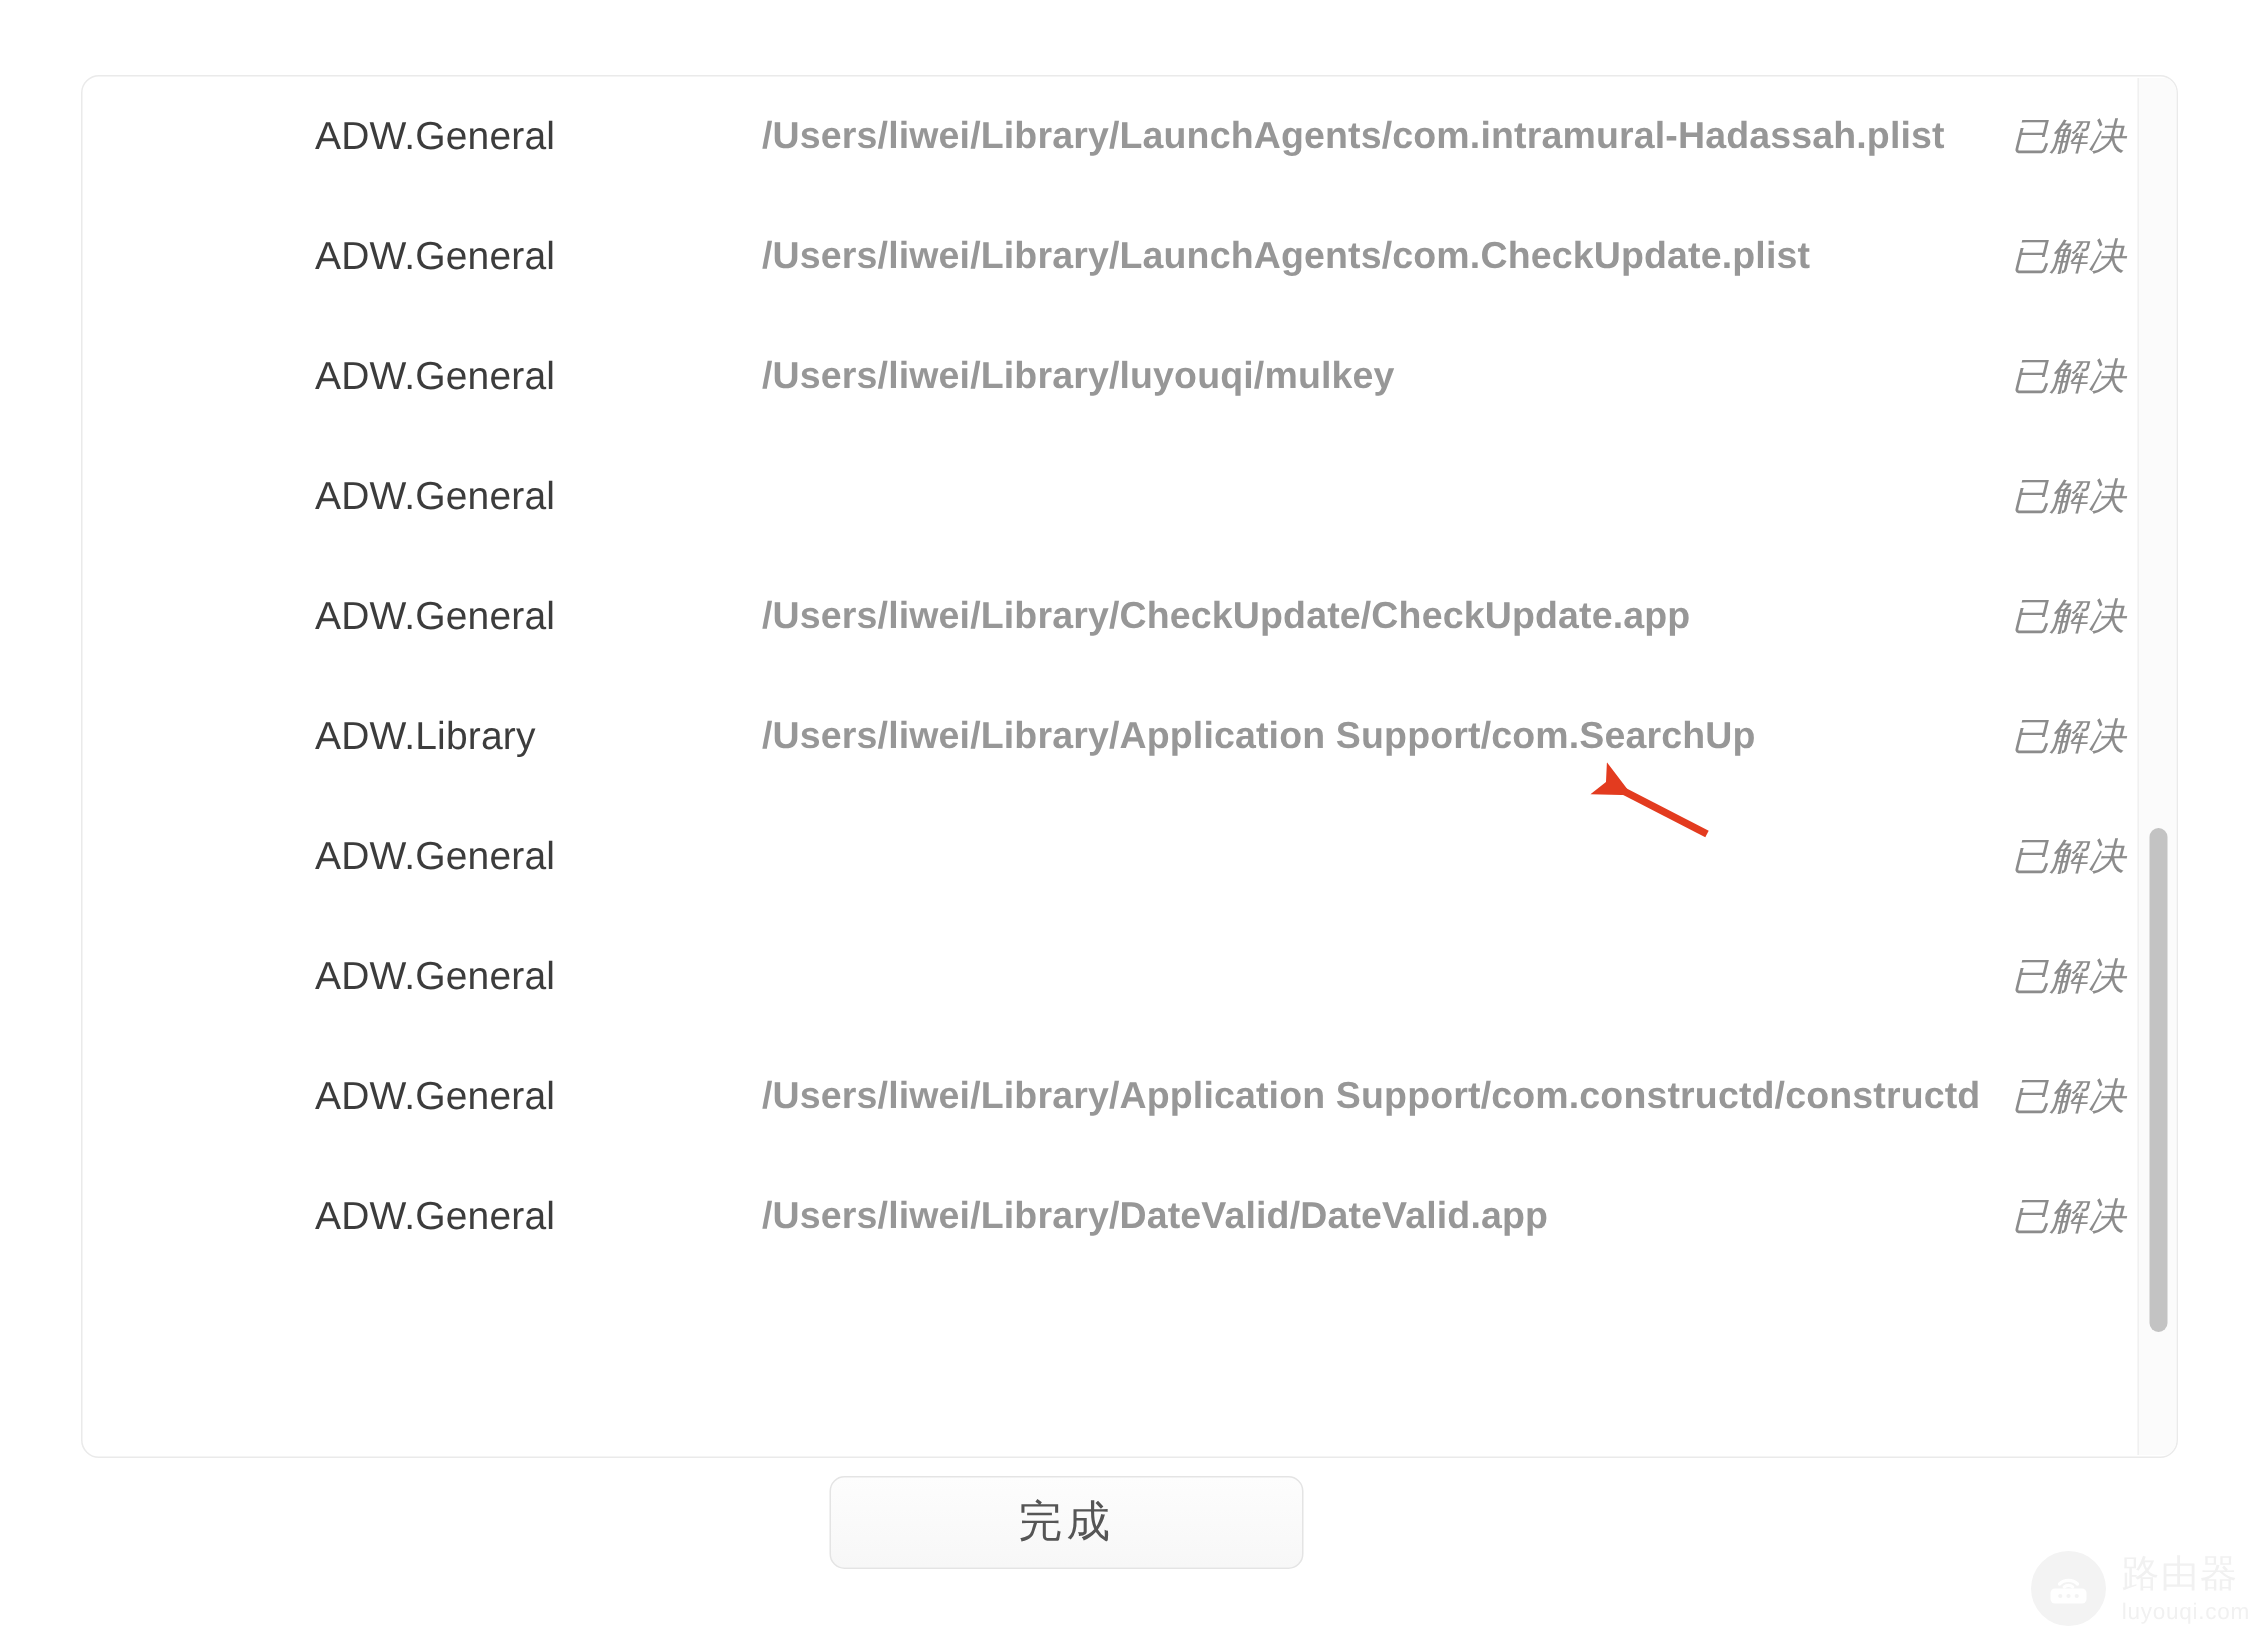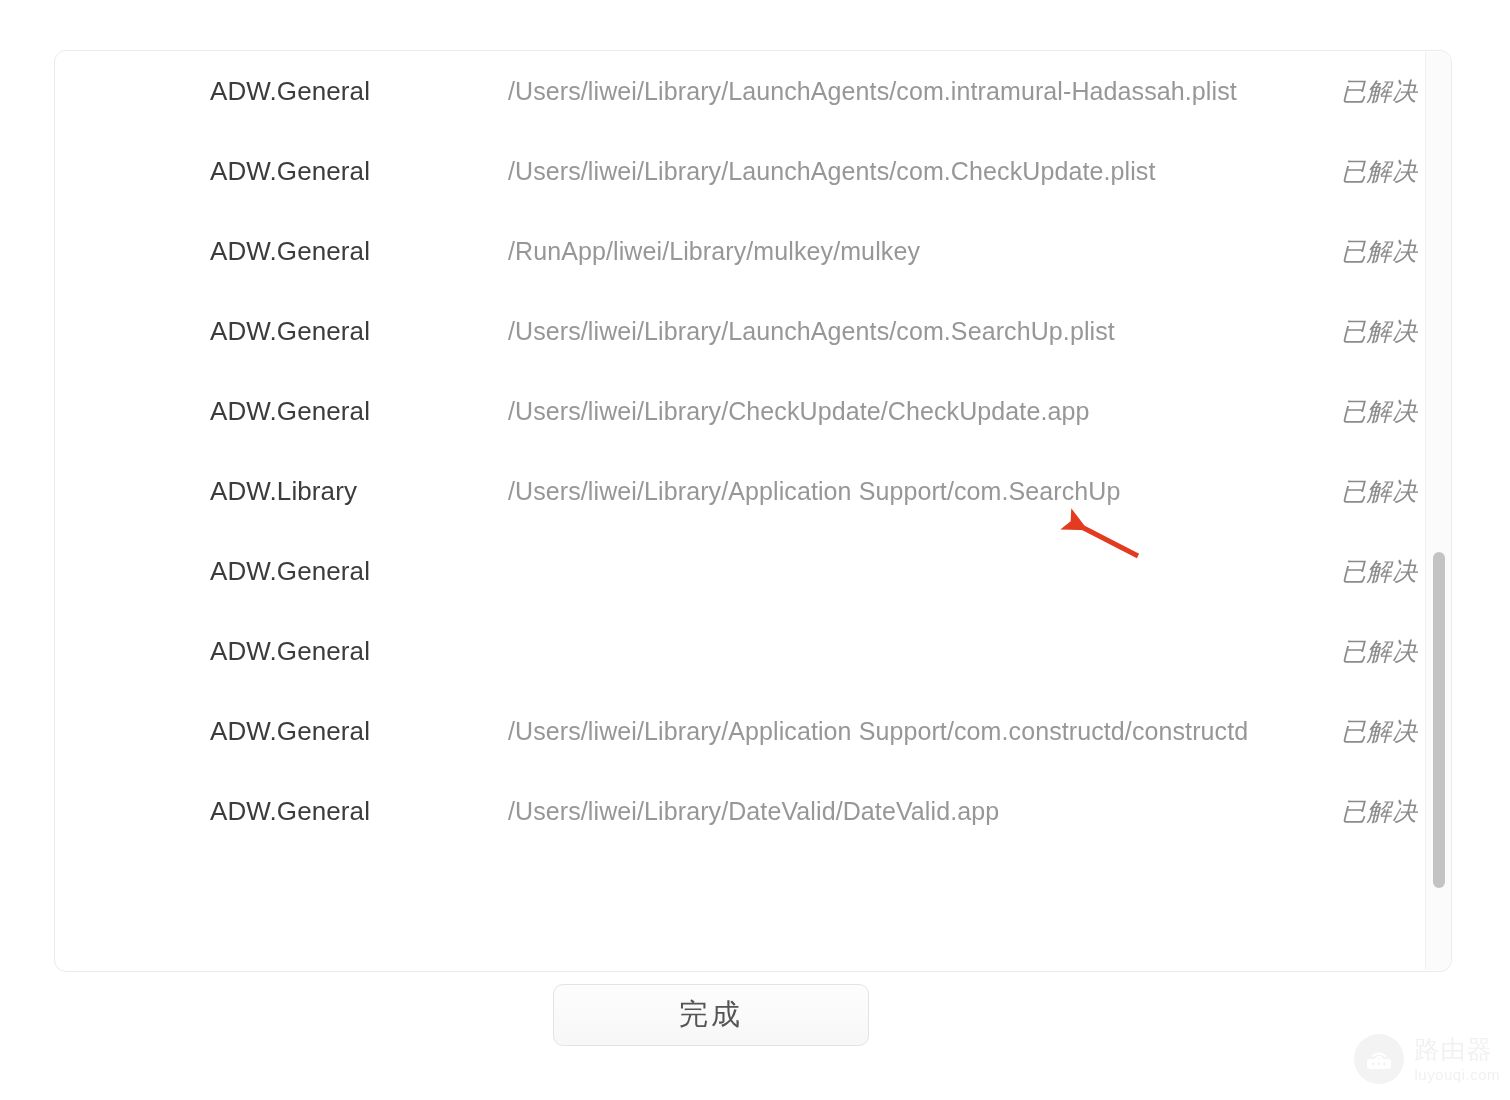--- a/index.html
+++ b/index.html
@@ -62,20 +62,21 @@
     left: 155px;
     font-size: 26px;
     color: #3c3c3c;
     letter-spacing: 0.1px;
   }
   .cell-path {
     left: 453px;
     font-size: 25px;
     color: #979797;
     letter-spacing: 0.1px;
+    font-weight: bold;
   }
   .cell-status {
     left: 1286px;
     font-size: 25px;
     color: #8c8c8c;
     letter-spacing: 0.5px;
     font-style: italic;
   }
 
   
@@ -189,27 +190,26 @@
       </div>
 
       <div class="threat-row">
         <span class="cell cell-name">ADW.General</span>
         <span class="cell cell-path">/Users/liwei/Library/LaunchAgents/com.CheckUpdate.plist</span>
         <span class="cell cell-status">已解决</span>
       </div>
 
       <div class="threat-row">
         <span class="cell cell-name">ADW.General</span>
-        <span class="cell cell-path">/RunApp/liwei/Library/mulkey/mulkey</span>
-        <span class="cell cell-status">已解决</span>
-      </div>
-
-      <div class="threat-row">
-        <span class="cell cell-name">ADW.General</span>
-        <span class="cell cell-path">/Users/liwei/Library/LaunchAgents/com.SearchUp.plist</span>
+        <span class="cell cell-path">/Users/liwei/Library/luyouqi/mulkey</span>
+        <span class="cell cell-status">已解决</span>
+      </div>
+
+      <div class="threat-row">
+        <span class="cell cell-name">ADW.General</span>
         <span class="cell cell-status">已解决</span>
       </div>
 
       <div class="threat-row">
         <span class="cell cell-name">ADW.General</span>
         <span class="cell cell-path">/Users/liwei/Library/CheckUpdate/CheckUpdate.app</span>
         <span class="cell cell-status">已解决</span>
       </div>
 
       <div class="threat-row">

